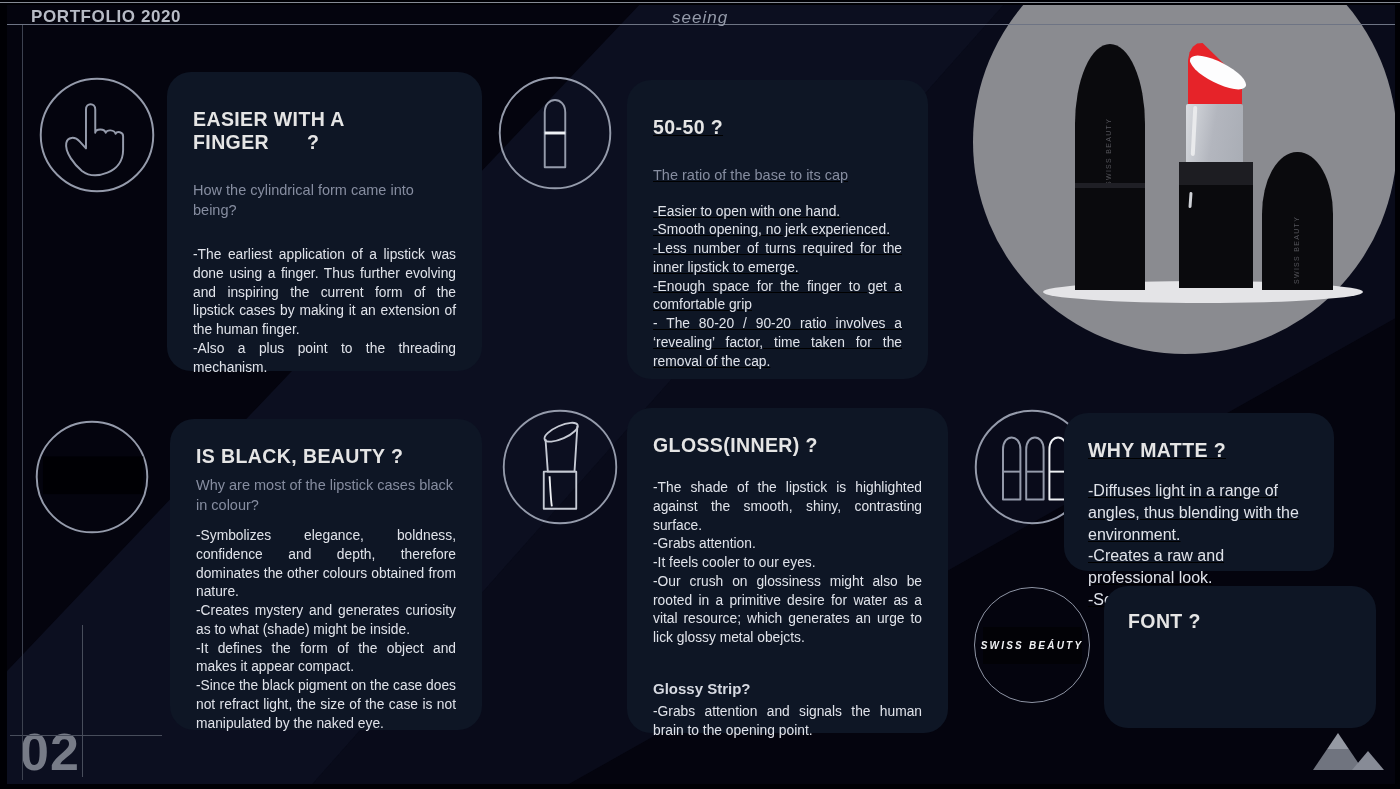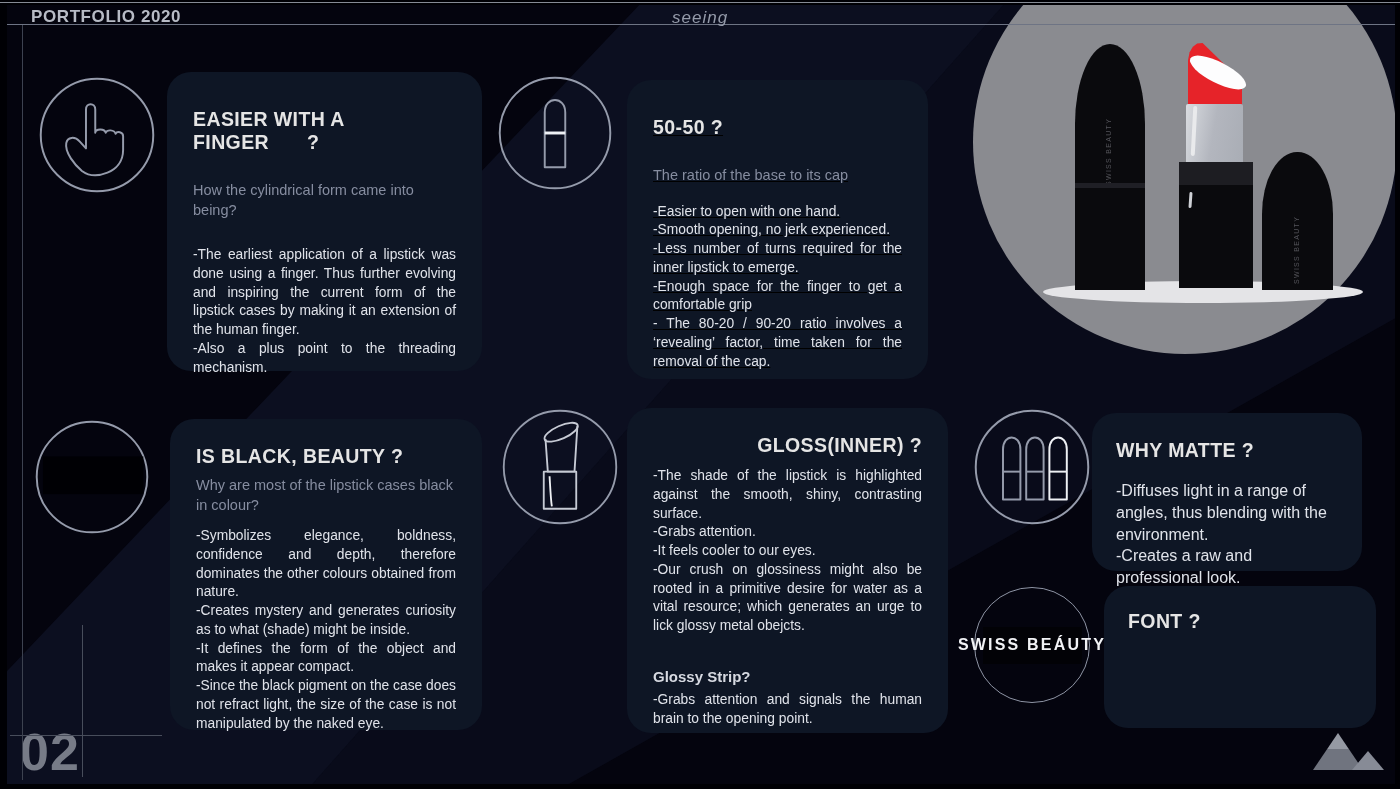--- a/index.html
+++ b/index.html
@@ -41,41 +41,41 @@
   .card1{left:167px;top:72px;width:315px;height:299px;padding:36px 26px 0 26px;}
   .card1 .card-title{margin-bottom:27px;}
   .card1 .card-subtitle{margin-bottom:26px;}
   .card2{left:627px;top:80px;width:301px;height:299px;padding:36px 26px 0 26px;text-decoration:underline;}
   .card2 .card-title{margin-bottom:27px;}
   .card2 .card-subtitle{margin-bottom:17px;}
   .card3{left:170px;top:419px;width:312px;height:311px;padding:26px 26px 0 26px;}
   .card3 .card-title{margin-bottom:8px;}
   .card3 .card-subtitle{margin-bottom:12px;}
   .card4{left:627px;top:408px;width:321px;height:325px;padding:26px 26px 0 26px;}
-  .card4 .card-title{margin-bottom:10px;text-align:right;}
+  .card4 .card-title{margin-bottom:22px;}
   .card4 .card-subheading{margin:32px 0 6px 0;}
-  .card5{left:1092px;top:413px;width:270px;height:158px;padding:26px 24px 0 24px;}
+  .card5{left:1064px;top:413px;width:270px;height:158px;padding:26px 24px 0 24px;text-decoration:underline;}
   .card5 .card-title{margin-bottom:18px;}
   .card6{left:1104px;top:586px;width:272px;height:142px;padding:24px 24px 0 24px;}
   .card6 .card-title{margin-bottom:14px;}
   .card5 .card-body,.card6 .card-body{text-align:left;font-size:16px;}
 
   
   .icon-circle{position:absolute;border-radius:50%;z-index:2;}
   .icon-circle svg{display:block;width:100%;height:100%;}
   .ic-hand{left:39px;top:77px;width:116px;height:116px;}
   .ic-5050{left:498px;top:76px;width:114px;height:114px;}
   .ic-black{left:35px;top:420px;width:114px;height:114px;}
   .ic-gloss{left:502px;top:409px;width:116px;height:116px;}
   .ic-bullets{left:974px;top:409px;width:116px;height:116px;}
   .ic-logo{left:974px;top:587px;width:116px;height:116px;border:1.4px solid #8e94a4;
     box-sizing:border-box;display:flex;align-items:center;justify-content:center;}
   .badge{width:99px;height:37px;background:#020206;display:flex;align-items:center;
     justify-content:center;}
-  .badge span{font-size:16px;font-weight:700;letter-spacing:2.2px;color:#f1f2f5;white-space:nowrap;}
+  .badge span{font-size:10px;font-weight:700;letter-spacing:2.2px;color:#f1f2f5;white-space:nowrap;font-style:italic;}
 
   
   .illus{position:absolute;inset:0;z-index:1;}
   .illus-circle{position:absolute;left:973px;top:-70px;width:424px;height:424px;
     border-radius:50%;background:#8a8b90;}
   .illus-platform{position:absolute;left:1043px;top:281px;width:320px;height:22px;
     border-radius:50%;background:#e4e4e7;}
   .lip-left{position:absolute;left:1075px;top:44px;width:70px;height:246px;background:#0a0a0d;
     border-radius:35px 35px 0 0 / 80px 80px 0 0;}
   .lip-left .seam{position:absolute;left:0;top:139px;width:100%;height:5px;background:#1f1f25;}

